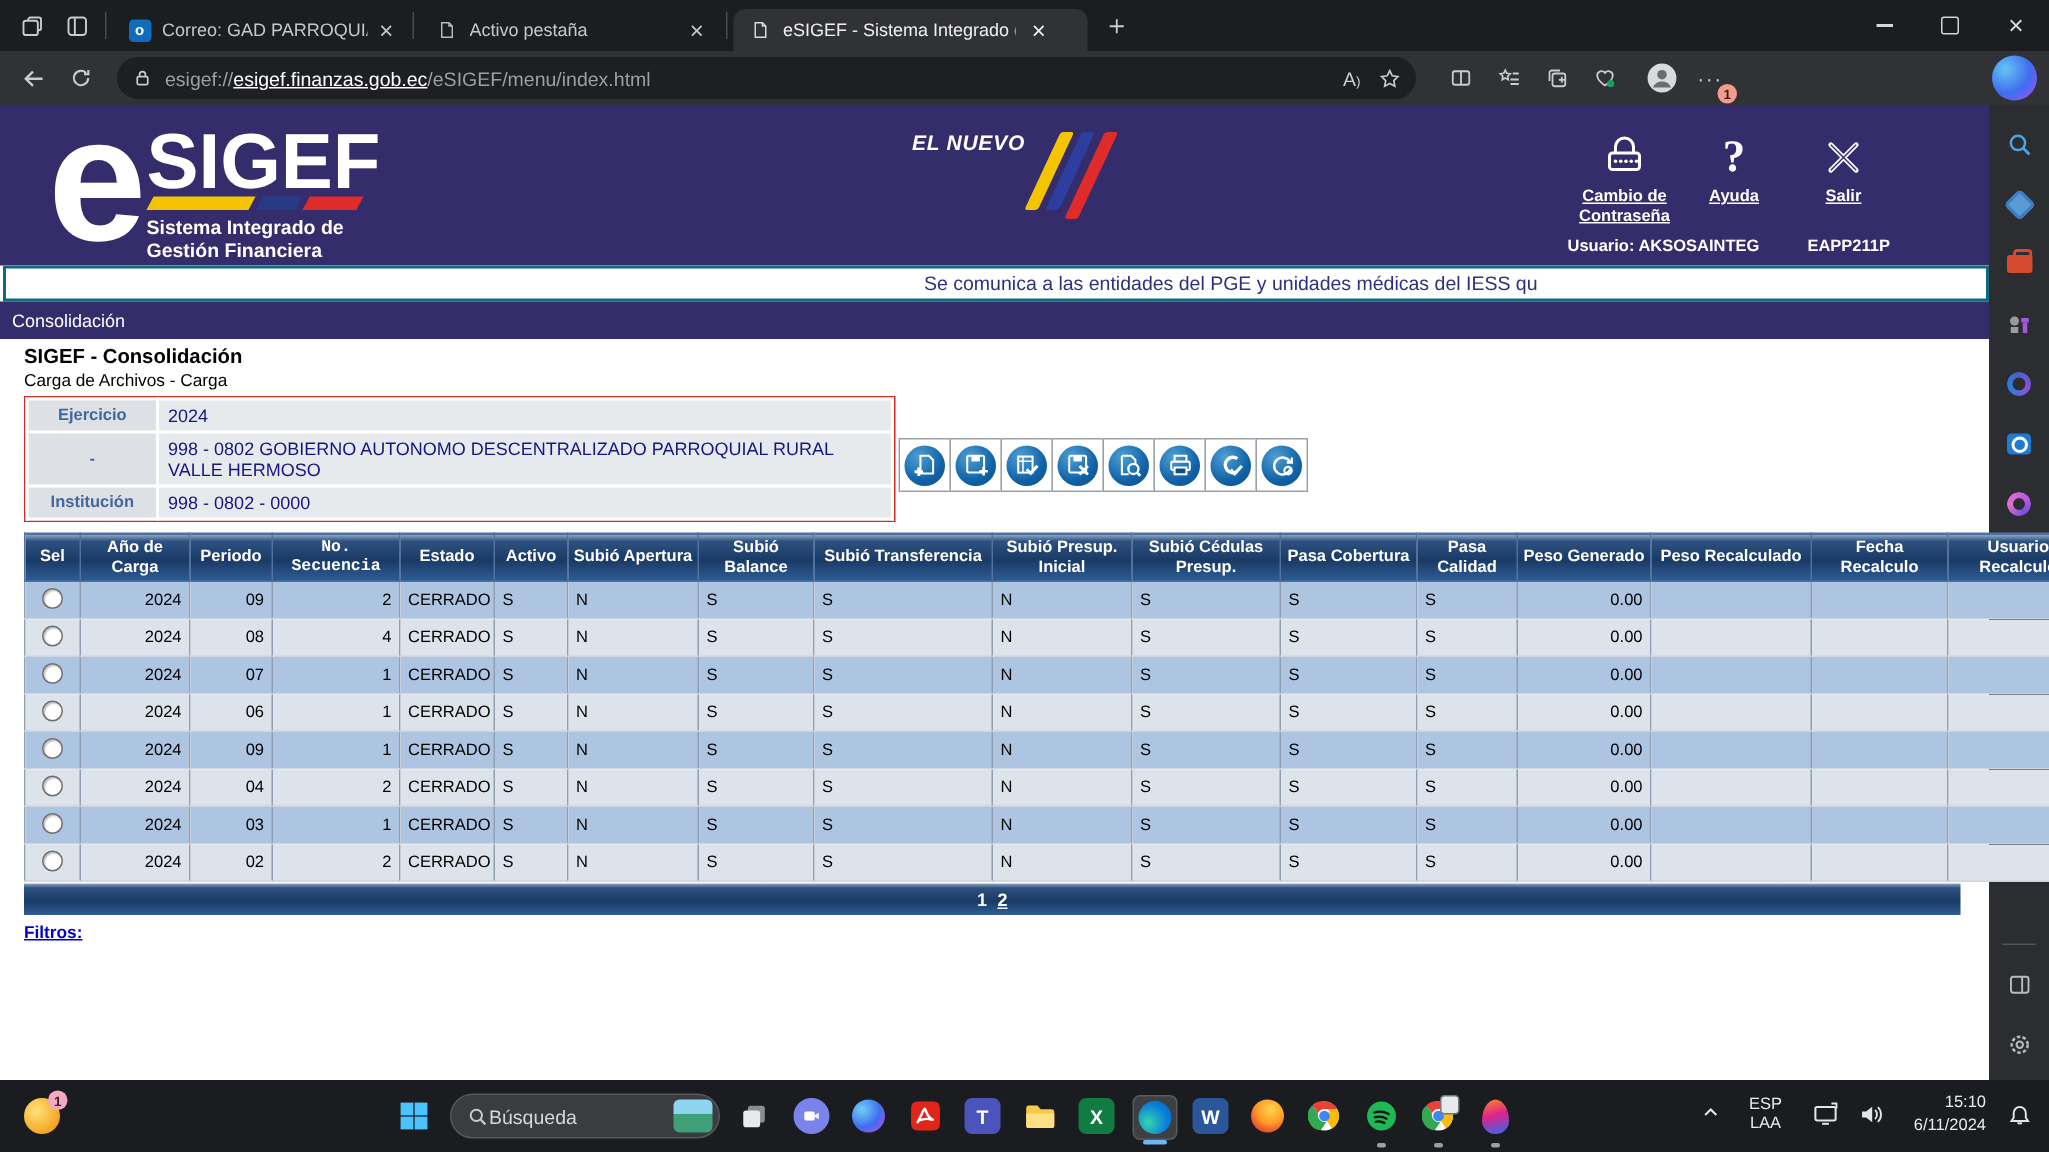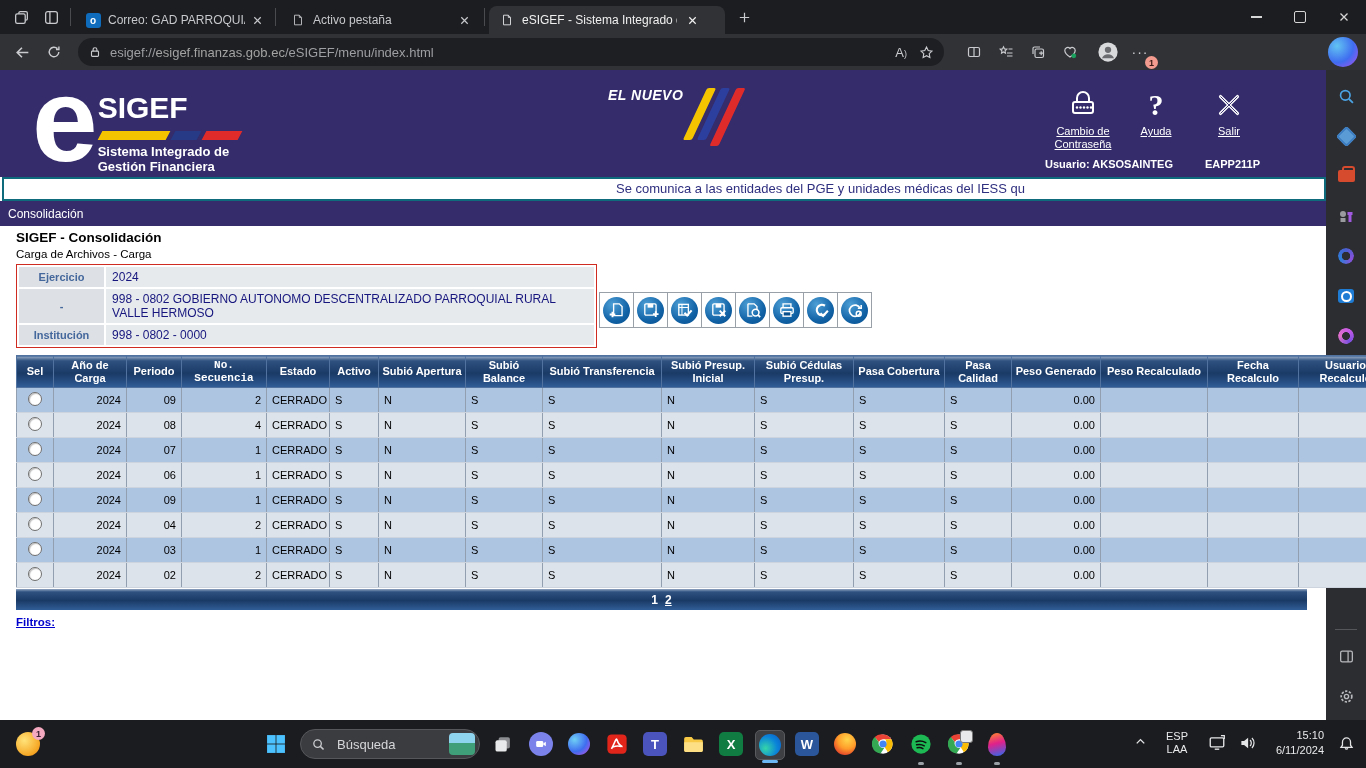--- a/index.html
+++ b/index.html
@@ -18,49 +18,49 @@
   .tab.active{background:#313236;color:#f0f0f0;}
   .tab .close{width:16px;height:16px;display:flex;align-items:center;justify-content:center;border-radius:3px;}
   .favicon{width:16px;height:16px;flex:0 0 16px;display:flex;align-items:center;justify-content:center;}
   .fav-outlook{background:#0f6cbd;border-radius:3px;color:#fff;font-size:10px;font-weight:bold;width:15px;height:15px;display:flex;align-items:center;justify-content:center;}
   #win-controls{margin-left:auto;display:flex;height:34px;}
   .wbtn{width:44px;height:34px;display:flex;align-items:center;justify-content:center;color:#d6d6d6;}
 
   #navbar{position:absolute;left:0;top:34px;width:1366px;height:36px;background:#313236;display:flex;align-items:center;}
   .nav-ic{width:32px;height:30px;display:flex;align-items:center;justify-content:center;color:#c9cbce;}
   #urlbar{height:28px;background:#1e1f22;border-radius:14px;display:flex;align-items:center;padding:0 10px;margin-left:8px;width:846px;color:#9d9fa3;font-size:13px;}
-  #urlbar .host{color:#a3a3a3;}
+  #urlbar .host{color:#ffffff;text-decoration:underline;}
   #urlbar .grow{flex:1;}
   .badge-orange{position:absolute;right:-2px;bottom:-2px;width:13px;height:13px;border-radius:50%;background:#f29b8e;color:#3b1b17;font-size:9px;font-weight:bold;display:flex;align-items:center;justify-content:center;}
   #copilot-btn{position:absolute;right:8px;top:37px;width:30px;height:30px;border-radius:50%;background:radial-gradient(circle at 30% 30%,#62c4f2,#3f6df0 55%,#b14ff0);}
 
   
   #sidebar{position:absolute;left:1326px;top:70px;width:40px;height:650px;background:#2c2d30;display:flex;flex-direction:column;align-items:center;}
   .sb-ic{width:28px;height:28px;margin-top:12px;display:flex;align-items:center;justify-content:center;border-radius:6px;}
   .sb-div{width:22px;height:1px;background:#55565a;margin-top:12px;}
   .sb-bottom{margin-top:auto;}
 
   
   #appheader{position:absolute;left:0;top:70px;width:1326px;height:107px;background:#342c6b;overflow:hidden;}
   #logo{position:absolute;left:32px;top:2px;display:flex;align-items:flex-start;color:#fff;}
   #logo .big-e{font-size:118px;line-height:96px;font-weight:bold;letter-spacing:-4px;}
   #logo .right{margin-left:4px;margin-top:16px;}
-  #logo .sigef{font-size:30px;font-weight:bold;line-height:40px;letter-spacing:0;}
+  #logo .sigef{font-size:52px;font-weight:bold;line-height:40px;letter-spacing:0;}
   .stripes{display:flex;gap:5px;margin:3px 0 4px 2px;}
   .stripe{height:9px;transform:skewX(-28deg);}
   #logo .sub{font-size:13px;line-height:15px;font-weight:bold;}
   #brand{position:absolute;left:608px;top:18px;color:#fff;display:flex;}
   #brand .txt{text-align:right;font-style:italic;font-weight:bold;}
   #brand .top{font-size:14px;letter-spacing:.5px;line-height:14px;margin-right:4px;}
   #brand .main{font-size:34px;line-height:32px;letter-spacing:.5px;}
   #brand .bars{display:flex;gap:5px;margin-left:8px;}
   #brand .bar{width:9px;height:52px;transform:skewX(-25deg);border-radius:2px;}
   .hdr-action{position:absolute;top:18px;width:80px;color:#fff;text-align:center;}
   .hdr-action .ic{height:34px;display:flex;align-items:center;justify-content:center;}
-  .hdr-action .lbl{font-size:11px;font-weight:normal;text-decoration:underline;line-height:13px;margin-top:3px;}
+  .hdr-action .lbl{font-size:11px;font-weight:bold;text-decoration:underline;line-height:13px;margin-top:3px;}
   #user-line{position:absolute;left:1045px;top:88px;color:#fff;font-size:11px;font-weight:bold;width:260px;display:flex;}
   #user-line .env{margin-left:32px;}
 
   
   #marquee{position:absolute;left:2px;top:177px;width:1320px;height:20px;background:#fff;border:2px solid #0d6b7b;overflow:hidden;}
   #marquee .mtext{position:absolute;left:612px;top:2px;white-space:nowrap;color:#2f2f80;font-size:13px;}
   #menubar{position:absolute;left:0;top:201px;width:1326px;height:25px;background:#342c6b;color:#fff;font-size:12px;display:flex;align-items:center;padding-left:8px;box-sizing:border-box;}
 
   
   #content{position:absolute;left:0;top:226px;width:1326px;height:494px;background:#fff;}
@@ -86,21 +86,21 @@
   #pager{position:absolute;left:16px;top:363px;width:1291px;height:21px;background:linear-gradient(180deg,#93a7c1 0%,#2e5180 14%,#1a3a66 55%,#305d97 100%);display:flex;align-items:center;justify-content:center;gap:7px;color:#fff;font-size:12px;font-weight:bold;}
   #pager .pg-link{text-decoration:underline;cursor:pointer;}
   #filtros{position:absolute;left:16px;top:390px;font-size:11.5px;font-weight:bold;color:#0000cc;text-decoration:underline;}
 
   
   #taskbar{position:absolute;left:0;top:720px;width:1366px;height:48px;background:#1b1c1f;}
   .tk{position:absolute;top:10px;width:28px;height:28px;display:flex;align-items:center;justify-content:center;border-radius:5px;}
   .tk .letter{color:#fff;font-weight:bold;font-size:13px;}
   .sq-app{width:24px;height:24px;border-radius:5px;display:flex;align-items:center;justify-content:center;}
   .run-dot{position:absolute;left:50%;transform:translateX(-50%);bottom:-7px;width:6px;height:3px;border-radius:2px;background:#9aa0a6;}
-  #tk-search{position:absolute;left:300px;top:9px;width:180px;height:30px;border-radius:15px;background:#3b3c40;border:1px solid #56575b;display:flex;align-items:center;padding:0 4px 0 10px;box-sizing:border-box;color:#d6d7d9;font-size:13px;gap:11px;}
+  #tk-search{position:absolute;left:300px;top:9px;width:180px;height:30px;border-radius:15px;background:#3b3c40;border:1px solid #56575b;display:flex;align-items:center;padding:0 4px 0 10px;box-sizing:border-box;color:#d6d7d9;font-size:13px;gap:0;}
   #tk-search .thumb{margin-left:auto;width:26px;height:22px;border-radius:4px;background:linear-gradient(180deg,#8fd4ef 0 45%,#3f9f78 45% 100%);}
   .tray-txt{color:#e9eaec;font-size:11px;line-height:13px;text-align:center;}
   #tray-time{position:absolute;right:42px;top:8px;text-align:right;color:#e9eaec;font-size:11px;line-height:15px;}
   .tray-ic{position:absolute;top:14px;color:#e4e5e7;}
 </style>
 </head>
 <body>
 
 <svg width="0" height="0" style="position:absolute">
   <defs>

